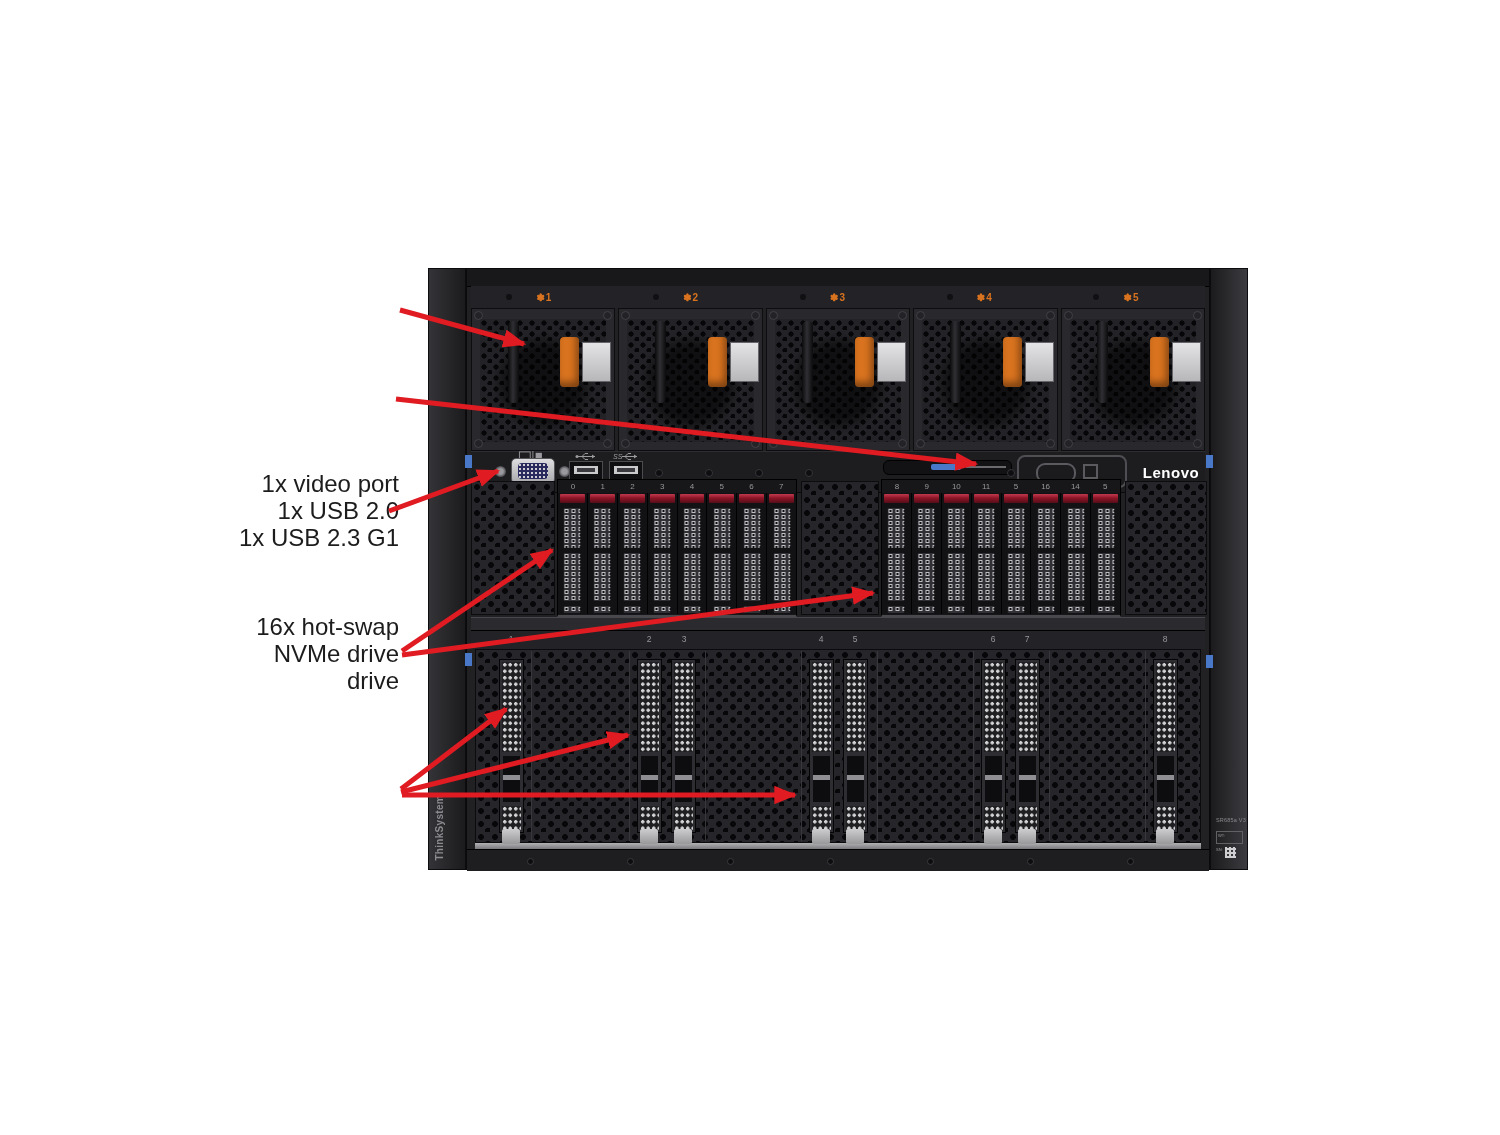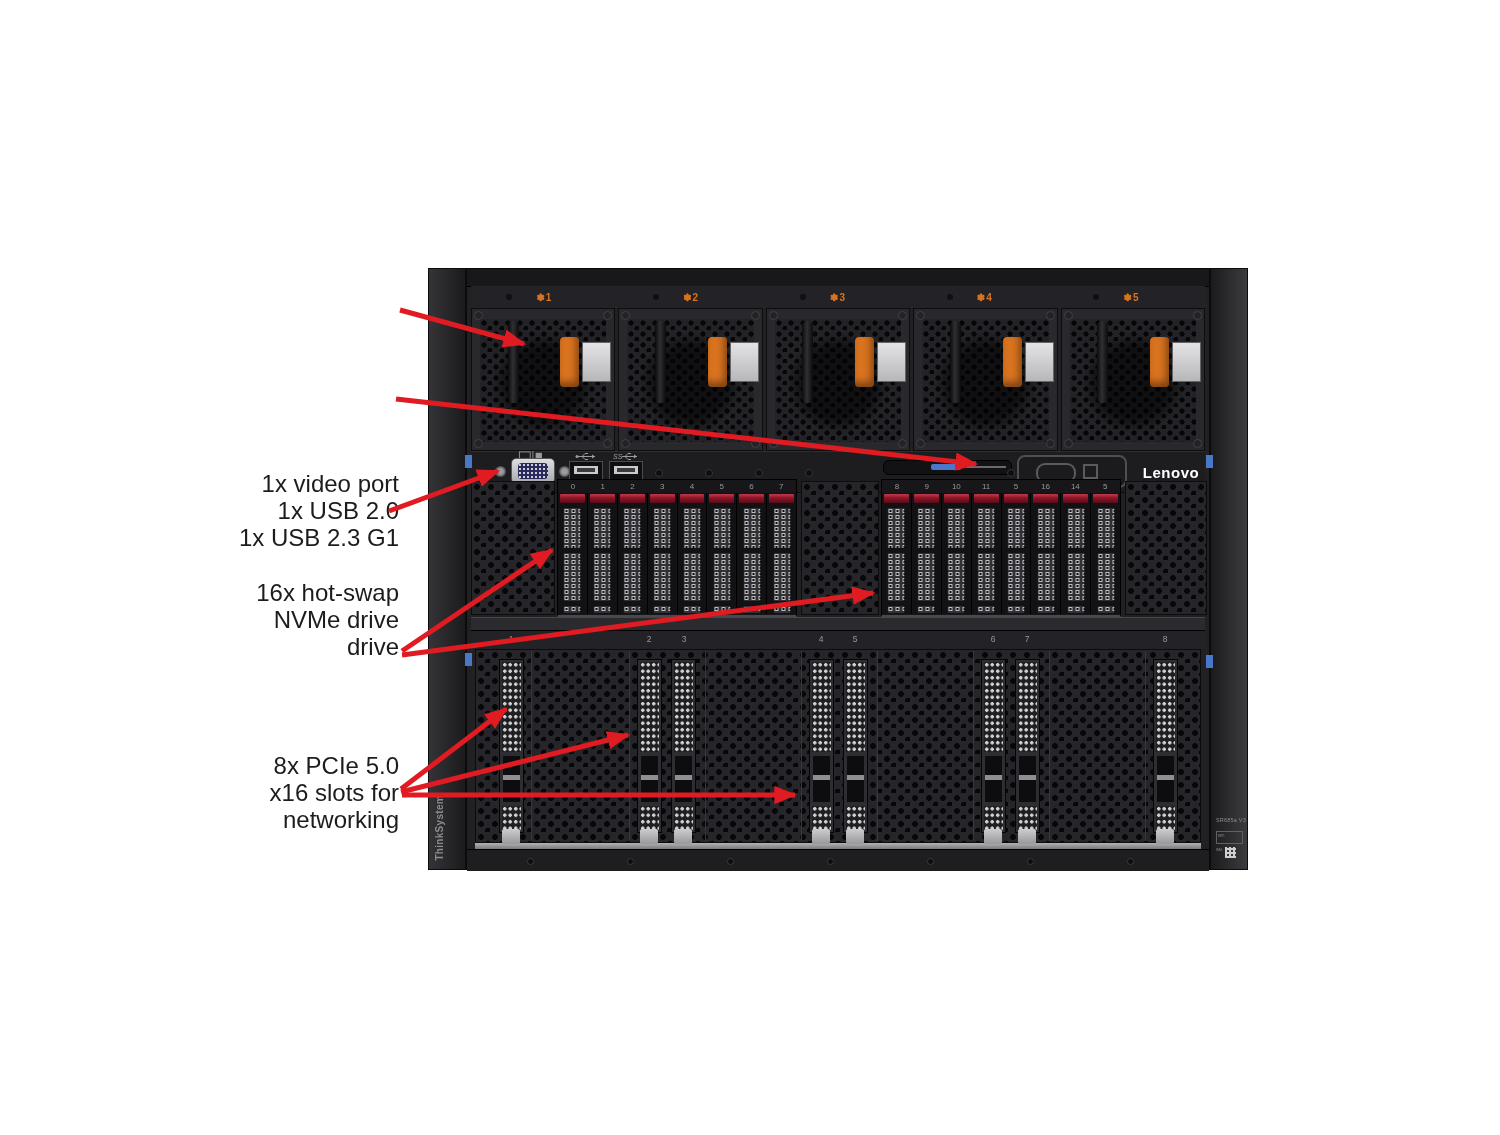--- a/index.html
+++ b/index.html
@@ -124,29 +124,24 @@
 </head>
 <body>
 
 <div class="stage">
 
   <div class="callout" style="top: 470px; color: rgb(28, 28, 28);">
     <div>1x video port</div>
     <div>1x USB 2.0</div>
     <div>1x USB 2.3 G1</div>
   </div>
-  <div class="callout" style="top: 579px; color: rgb(28, 28, 28);">
+  <div class="callout" style="top: 613px; color: rgb(28, 28, 28);">
     <div>16x hot-swap</div>
     <div>NVMe drive</div>
     <div>drive</div>
-  </div>
-  <div class="callout" style="top: 752px; color: rgb(28, 28, 28);">
-    <div>8x PCIe 5.0</div>
-    <div>x16 slots for</div>
-    <div>networking</div>
   </div>
 
   <div class="chassis">
 
     <div class="ear left">
       <div class="thinksys">ThinkSystem</div>
     </div>
 
     <div class="ear right">
       <div class="model-tag">SR685a V3</div>

